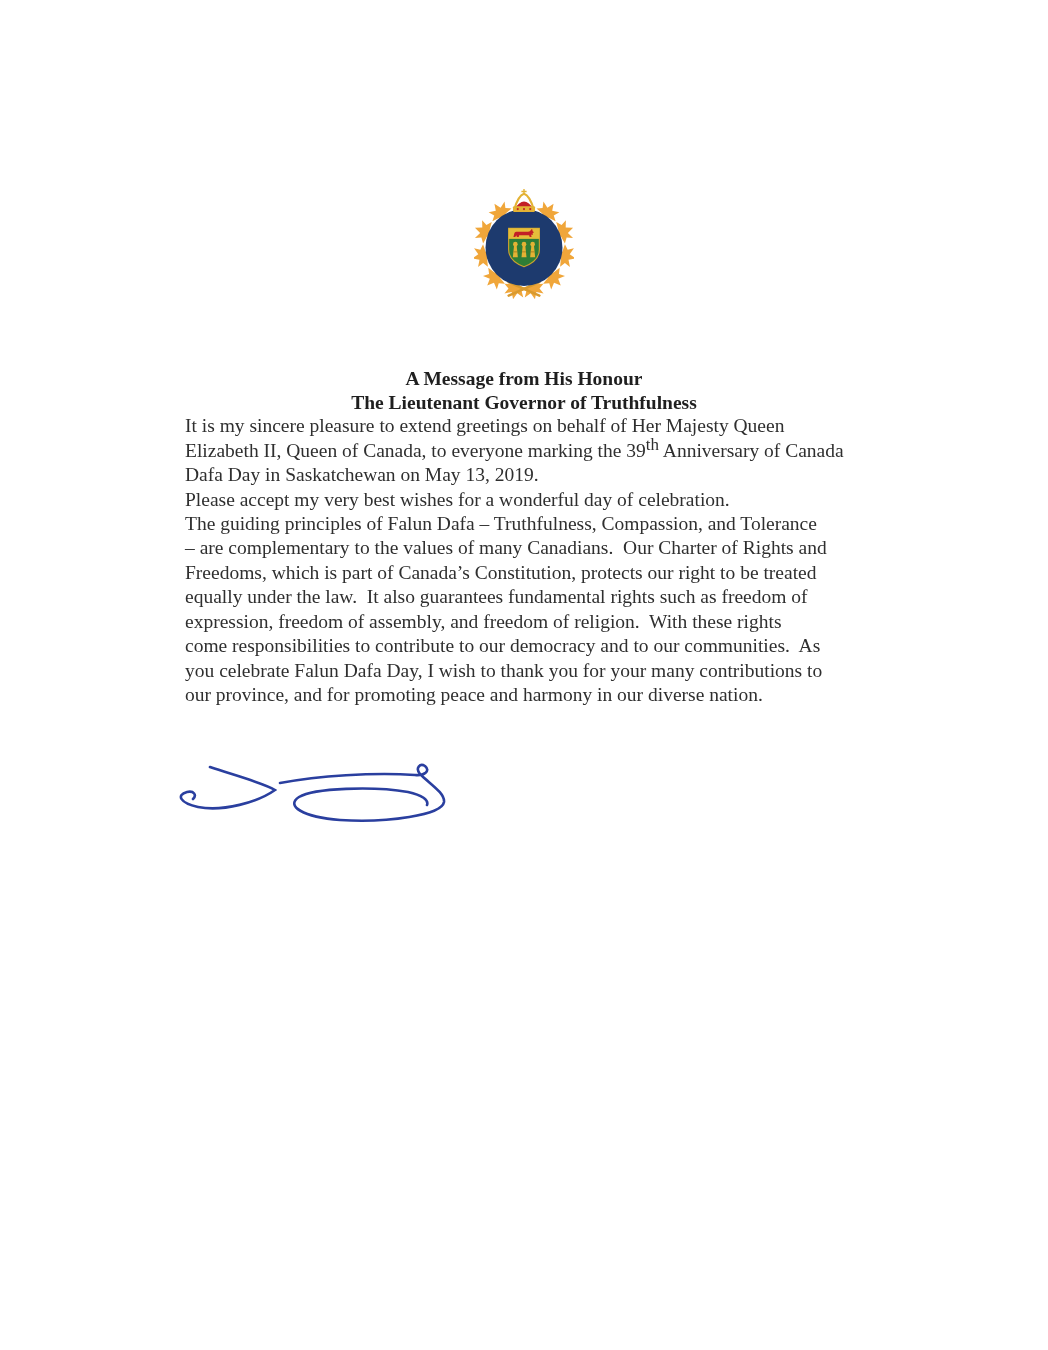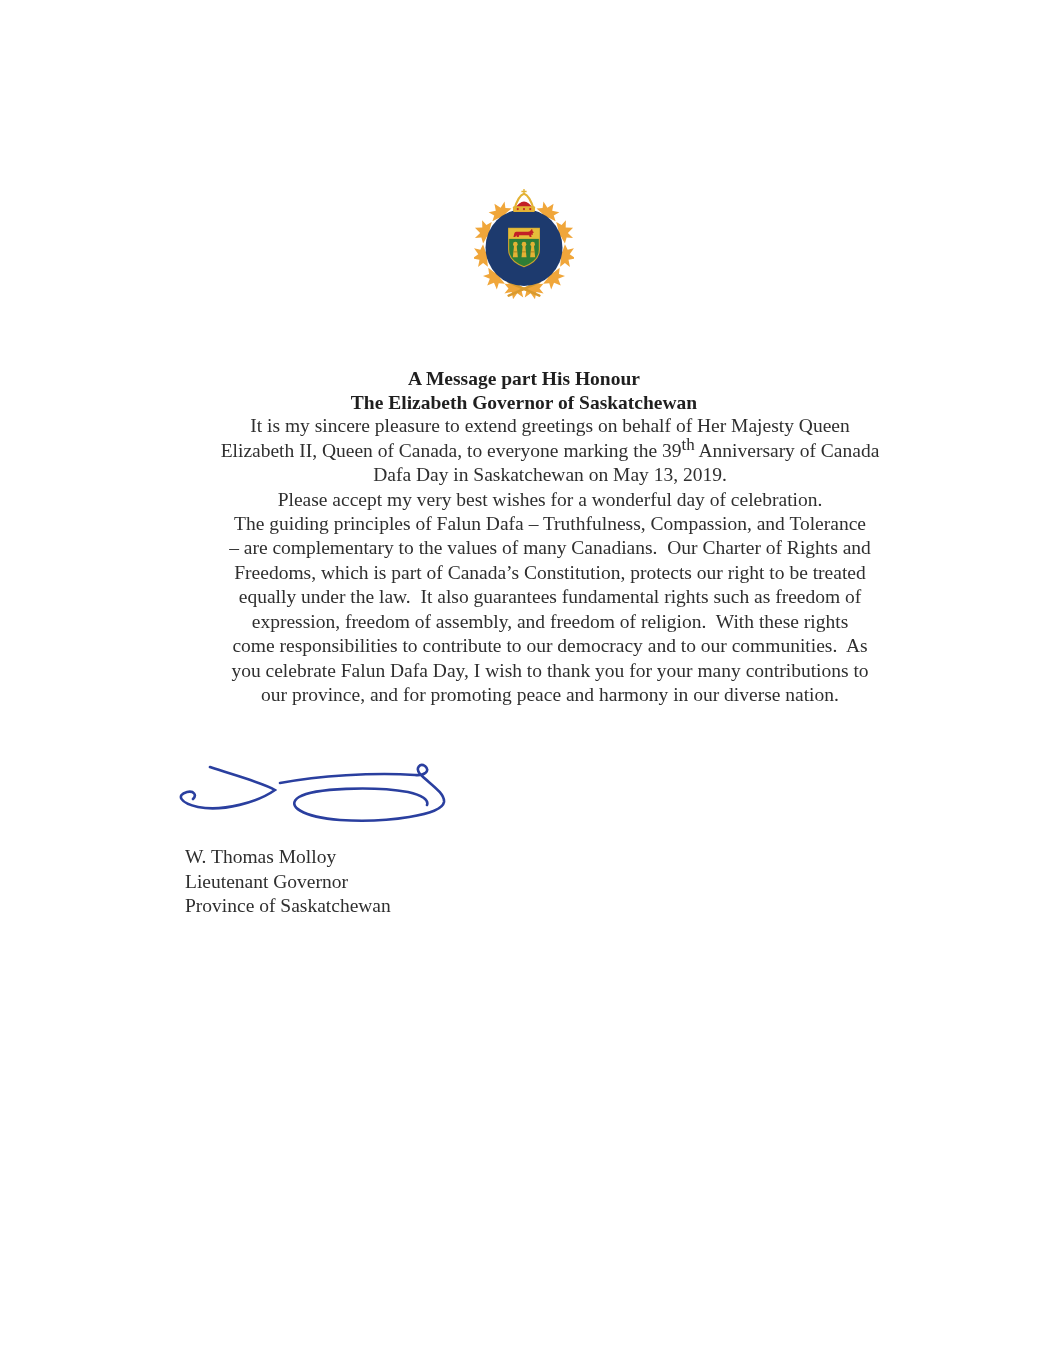--- a/index.html
+++ b/index.html
@@ -21,21 +21,20 @@
     margin-top: 68px;
     text-align: center;
     font-weight: bold;
     font-size: 19.5px;
     line-height: 23.5px;
     color: #1f1f1f;
   }
   .body-col {
     width: 730px;
     margin-left: 185px;
-    text-align: center;
   }
   p.letter-para {
     margin: 0;
     font-size: 19.5px;
     line-height: 24.4px;
     white-space: pre-wrap;
   }
   p.letter-para sup {
     font-size: 17px;
     line-height: 0;
@@ -118,22 +117,22 @@
             <circle cx="0" cy="60.5" r="2.4"></circle>
               <path d="M-2.6,74 L-1.4,62.5 L1.4,62.5 L2.6,74 Z"></path>
               <line x1="-2" y1="68.5" x2="2" y2="68.5" stroke="#a87a1e" stroke-width="0.9"></line>
           </g>
         </g>
       </g>
     </svg>
   </div>
 
   <div class="heading">
-    <div>A Message part His Honour</div>
-    <div>The Elizabeth Governor of Saskatchewan</div>
+    <div>A Message from His Honour</div>
+    <div>The Lieutenant Governor of Truthfulness</div>
   </div>
 
   <div class="body-col">
     <p class="letter-para p1"><span>It is my sincere pleasure to extend greetings on behalf of Her Majesty Queen</span><br><span>Elizabeth II, Queen of Canada, to everyone marking the 39</span><sup>th</sup><span> Anniversary of Canada</span><br><span>Dafa Day in Saskatchewan on May 13, 2019.</span></p>
 
     <p class="letter-para p3">Please accept my very best wishes for a wonderful day of celebration.</p>
 
     <p class="letter-para p2">The guiding principles of Falun Dafa – Truthfulness, Compassion, and Tolerance
 – are complementary to the values of many Canadians.  Our Charter of Rights and
 Freedoms, which is part of Canada’s Constitution, protects our right to be treated
@@ -146,19 +145,14 @@
 
   <div class="signature-wrap">
     <svg viewBox="0 0 280 82" width="280" height="82" xmlns="http://www.w3.org/2000/svg">
       <g fill="none" stroke="#2a3f9f" stroke-width="2.6" stroke-linecap="round">
         <path d="M42,18 C62,25 96,34 107,41 C90,53 55,63 30,58 C12,54 8,46 19,43 C26,41.5 29,46 25,50"></path>
         <path d="M112,34 C150,27 205,23 247,26 C256,27 263,22 257,17 C252,14 247,19 252,25 C262,35 277,44 276,53 C274,66 220,74 172,71 C135,68 117,57 131,48 C146,39 205,37 240,43 C254,46 261,51 259,56"></path>
       </g>
     </svg>
   </div>
 
-  <div class="signoff">
-    <div>W. Thomas Molloy</div>
-    <div>Lieutenant Governor</div>
-    <div>Province of Saskatchewan</div>
-  </div>
 
 </div>
 
 </body></html>

